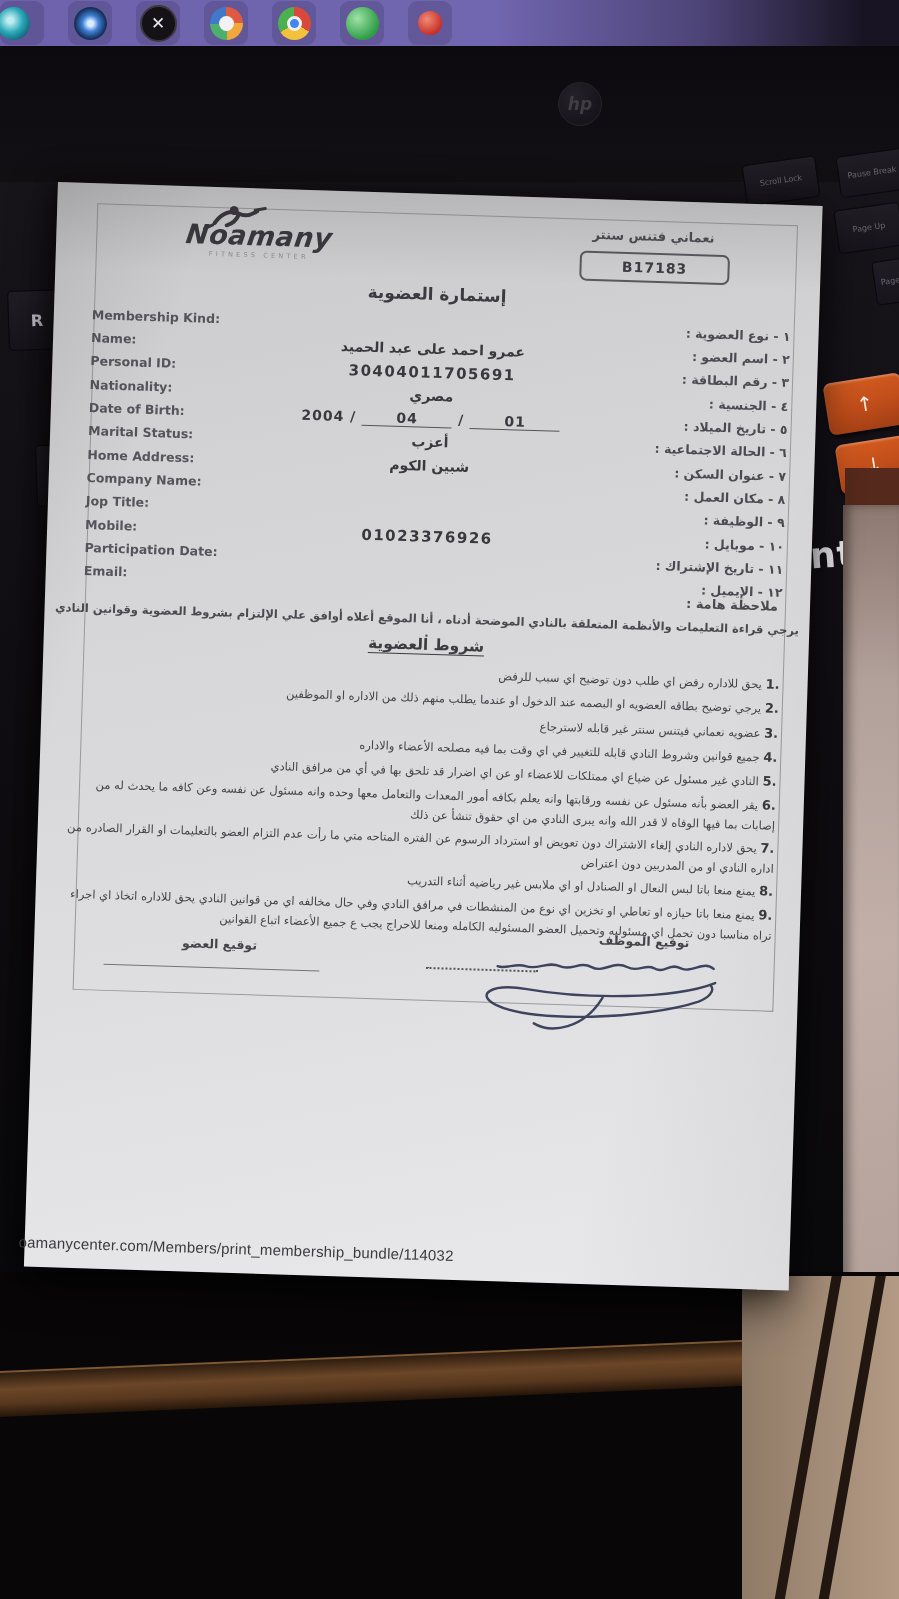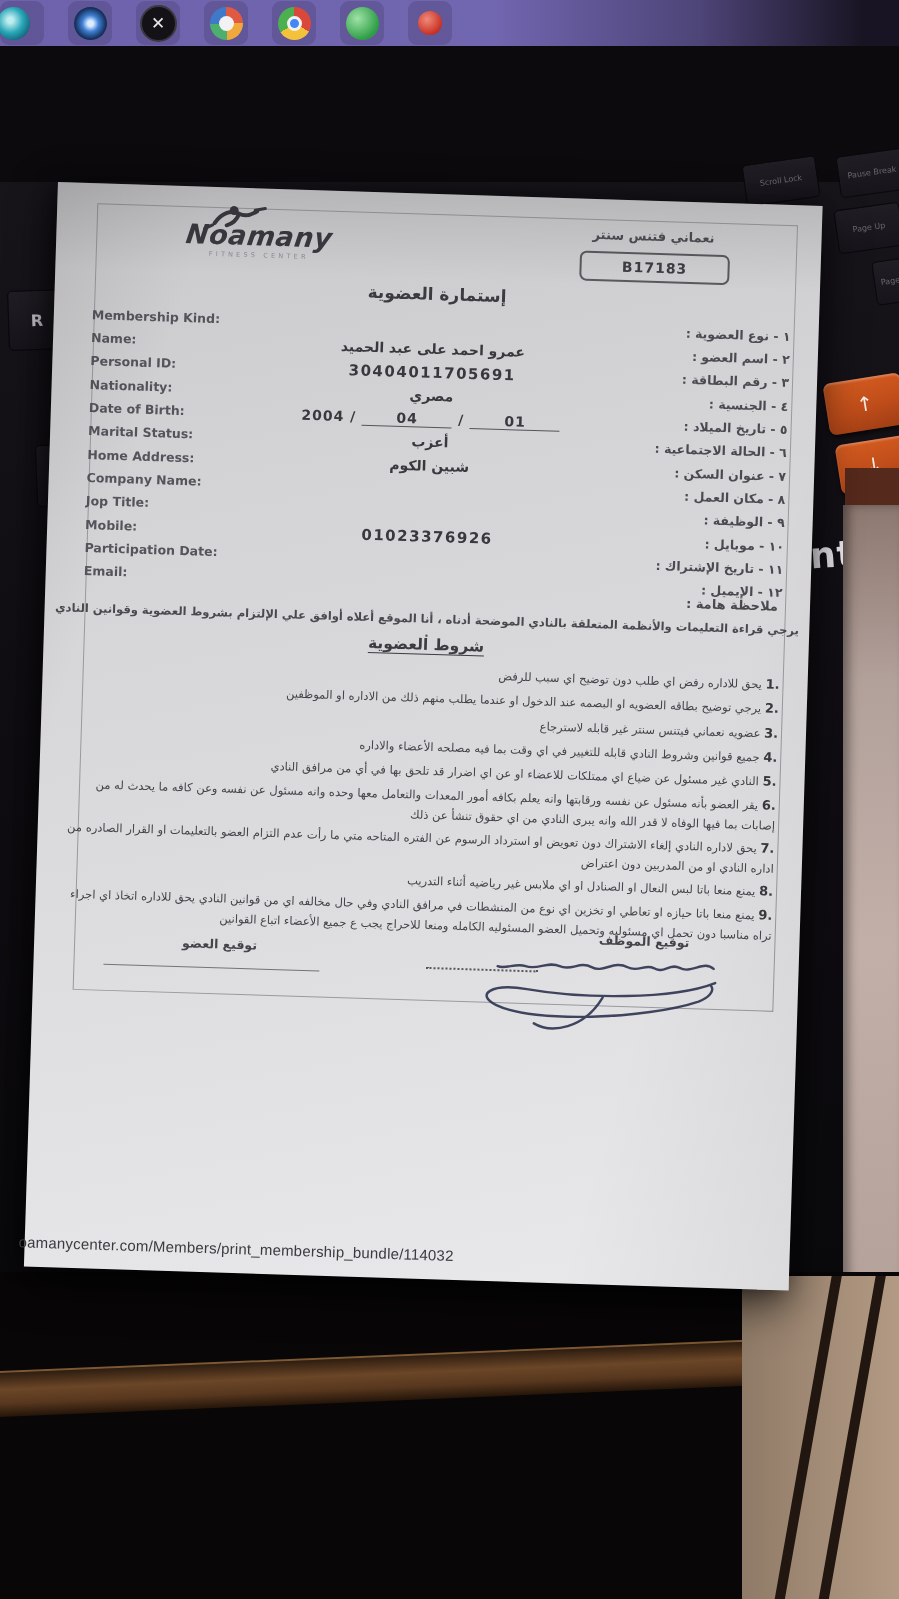--- a/index.html
+++ b/index.html
@@ -151,20 +151,23 @@
         <div class="ic ic-chrome"></div>
       </div>
     <div class="tile">
         <div class="ic ic-green"></div>
       </div>
     <div class="tile">
         <div class="ic ic-red"></div>
       </div>
   </div>
 
+  <div class="bezel">
+    <div class="hp">hp</div>
+  </div>
 
   <div class="deck">
     <div class="key dim" style="left:118px;top:8px;width:48px;height:46px;transform:rotate(-3deg);">
         <span>5</span>
       </div>
     <div class="key" style="left:8px;top:108px;width:56px;height:58px;font-size:16px;font-weight:bold;transform:rotate(-2deg);">
         <span>R</span>
       </div>
     <div class="key" style="left:36px;top:262px;width:60px;height:60px;font-size:17px;font-weight:bold;transform:rotate(-2deg);">
         <span>F</span>

